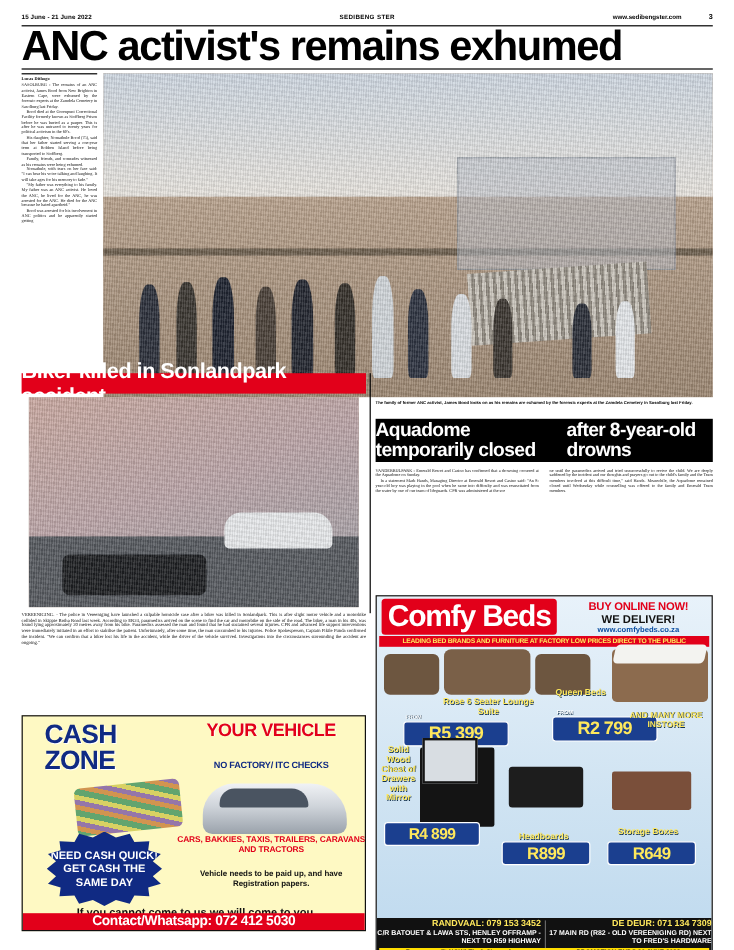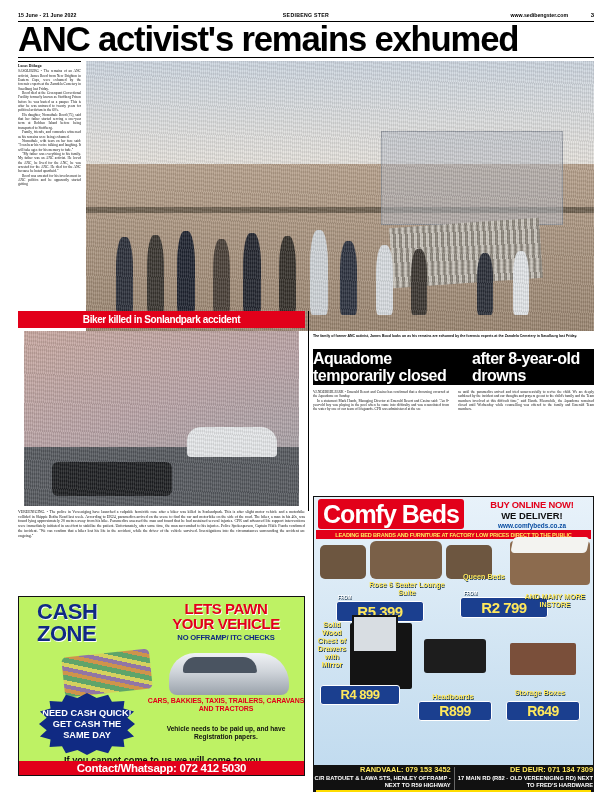--- a/index.html
+++ b/index.html
@@ -44,21 +44,21 @@
            font-family:"Liberation Sans",sans-serif;}
 
   
   .banner-red{position:absolute;background:#e2001a;color:#fff;font-weight:bold;
     display:flex;align-items:center;justify-content:center;letter-spacing:-.4px;}
   .banner-black{position:absolute;background:#000;color:#fff;font-weight:bold;
     display:flex;align-items:center;justify-content:center;letter-spacing:-.5px;}
 
   
   .ad-cash{position:absolute;left:18px;top:596px;width:287px;height:180px;
-    background:#bef264;border:1.6px solid #111;box-sizing:border-box;overflow:hidden;}
+    background:#fef9c3;border:1.6px solid #111;box-sizing:border-box;overflow:hidden;}
   .cz-word{position:absolute;font-family:"Liberation Sans",sans-serif;font-weight:bold;
     color:#102a83;font-size:22px;line-height:21px;letter-spacing:-.5px;
     text-shadow:.7px .7px 0 #fff;}
   .cz-pawn{position:absolute;left:128px;top:4px;width:158px;text-align:center;color:#e2001a;
     font-weight:bold;font-size:15px;line-height:15px;letter-spacing:-.4px;
     text-shadow:.7px .7px 0 #fff;}
   .cz-nocredit{position:absolute;left:128px;top:36px;width:158px;text-align:center;color:#102a83;
     font-weight:bold;font-size:7.6px;letter-spacing:-.2px;}
   .cz-burst{position:absolute;left:20px;top:96px;width:96px;height:62px;background:#102a83;
     color:#fff;font-weight:bold;font-size:9.2px;line-height:11px;text-align:center;
@@ -169,21 +169,21 @@
     <div class="fig" style="left:50%;width:17px;height:74px;background:#2d3340;"></div>
     <div class="fig" style="left:57%;width:17px;height:70px;background:#d8dce0;"></div>
     <div class="fig" style="left:64%;width:16px;height:66px;background:#3b3630;"></div>
     <div class="fig" style="left:77%;width:16px;height:62px;background:#2a2e38;"></div>
     <div class="fig" style="left:84%;width:16px;height:64px;background:#e2e5e8;"></div>
     <div class="grit"></div>
   </div>
 
   <div class="caption" style="left:313px;top:334px;width:281px;">The family of former ANC activist, James Bood looks on as his remains are exhumed by the forensic experts at the Zamdela Cemetery in Sasolburg last Friday.</div>
 
-  <div class="banner-red" style="left:18px;top:311px;width:287px;height:17px;font-size:10px;">Biker killed in Sonlandpark accident</div>
+  <div class="banner-red" style="left:18px;top:311px;width:287px;height:17px;font-size:18px;">Biker killed in Sonlandpark accident</div>
 
   <div class="photo" style="left:24px;top:331px;width:275px;height:175px;">
     <div style="position:absolute;left:0;top:0;width:100%;height:100%;
       background:linear-gradient(160deg,#c8a79f,#b9a3a6 45%,#9fa0a6);"></div>
     <div style="position:absolute;left:0;bottom:0;width:100%;height:34%;background:#55595e;"></div>
     <div style="position:absolute;left:10%;bottom:6%;width:120px;height:34px;background:#1d1f22;border-radius:6px;"></div>
     <div style="position:absolute;right:8%;bottom:28%;width:90px;height:30px;background:#e6e8ea;border-radius:14px 16px 4px 4px;"></div>
     <div class="grit"></div>
   </div>
 
@@ -202,24 +202,23 @@
   </div>
   <div class="col" style="left:458px;top:390px;width:136px;">
     <p class="first">ne until the paramedics arrived and tried unsuccessfully to revive the child. We are deeply saddened by the incident and our thoughts and prayers go out to the child's family and the Team members involved at this difficult time," said Hands. Meanwhile, the Aquadome remained closed until Wednesday while counselling was offered to the family and Emerald Team members.</p>
   </div>
 
   <div class="ad-cash">
     <div class="cz-word" style="left:18px;top:4px;">CASH</div>
     <div class="cz-word" style="left:18px;top:26px;">ZONE</div>
     <div class="cz-money"></div>
     <div class="cz-pawn">
-      <div>LETS PAWN</div>
       <div>YOUR VEHICLE</div>
     </div>
-    <div class="cz-nocredit">NO OFFRAMP/ ITC CHECKS</div>
+    <div class="cz-nocredit">NO FACTORY/ ITC CHECKS</div>
     <div class="cz-car"></div>
     <div class="cz-burst">NEED CASH QUICK! GET CASH THE SAME DAY</div>
     <div class="cz-types">CARS, BAKKIES, TAXIS, TRAILERS, CARAVANS AND TRACTORS</div>
     <div class="cz-note">Vehicle needs to be paid up, and have Registration papers.</div>
     <div class="cz-tag">If you cannot come to us we will come to you</div>
     <div class="cz-contact">Contact/Whatsapp: 072 412 5030</div>
   </div>
 
   <div class="ad-beds">
     <div class="cb-logo">Comfy Beds</div>

